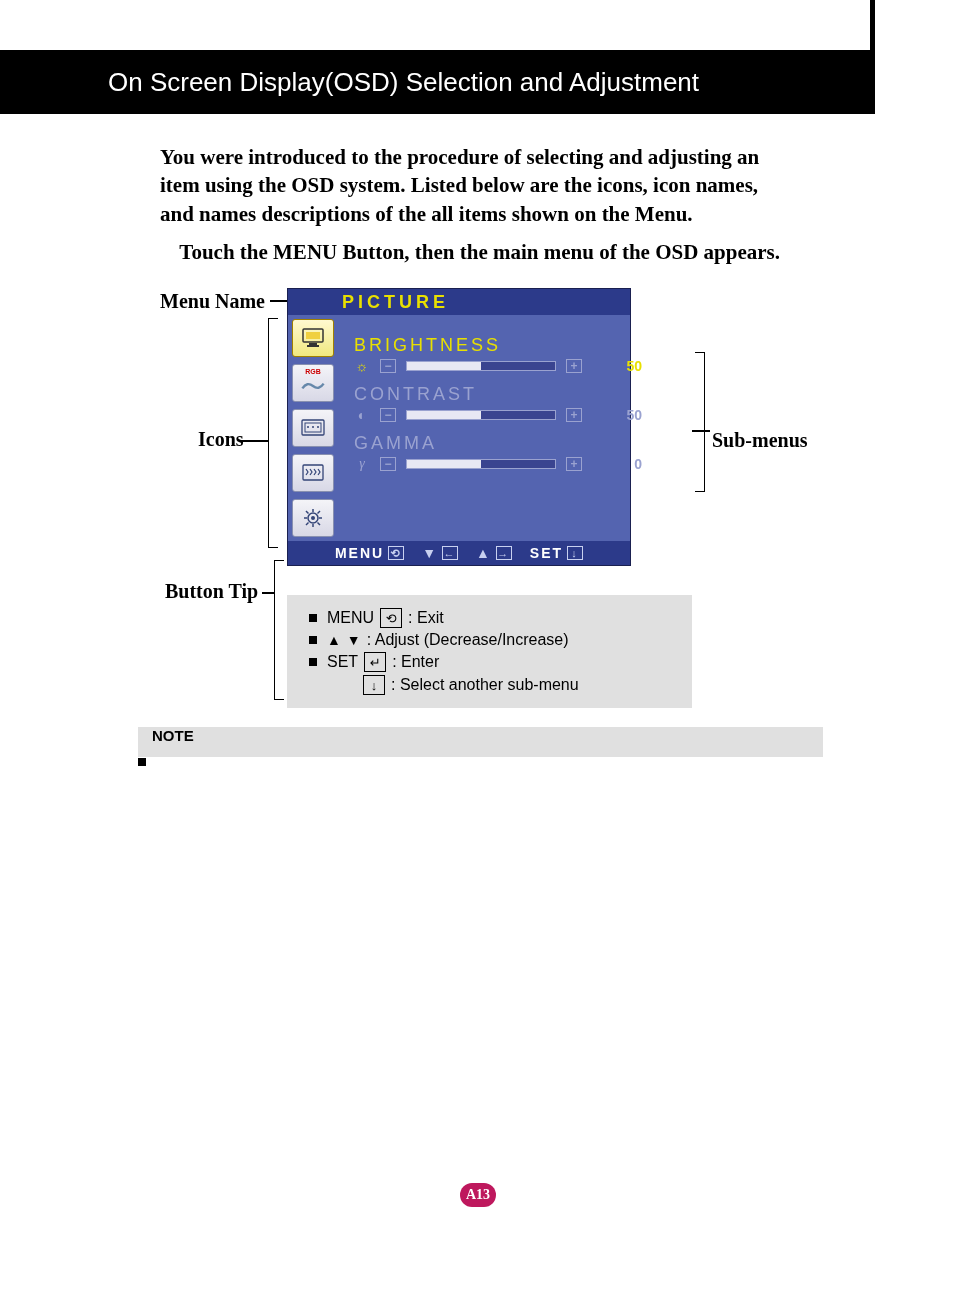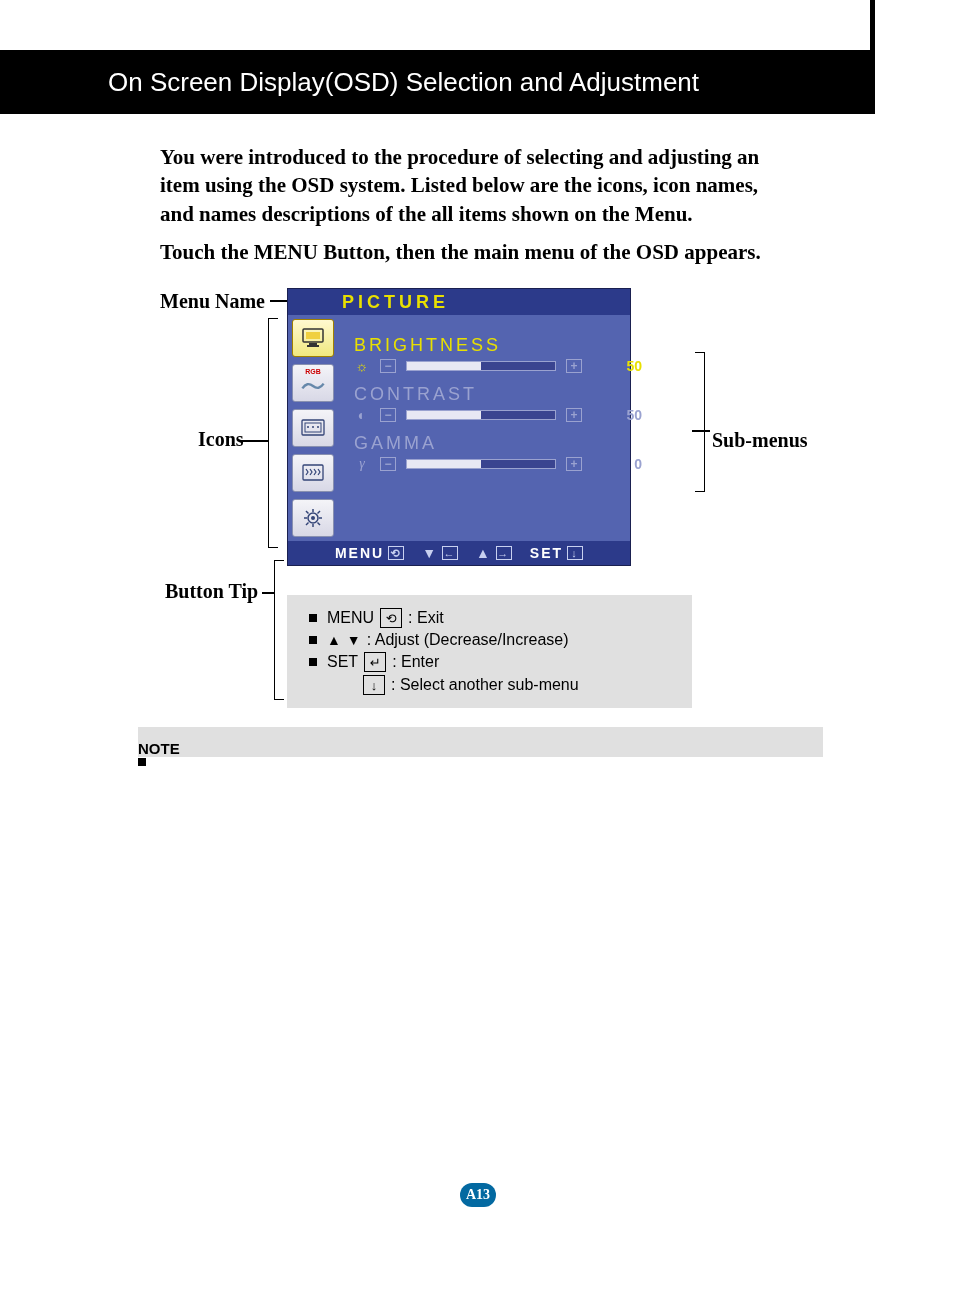--- a/index.html
+++ b/index.html
@@ -49,20 +49,21 @@
     line-height: 1.35;
   }
   .intro2 {
     position: absolute;
     left: 160px;
     top: 240px;
     width: 620px;
     font-family: "Times New Roman", Times, serif;
     font-weight: bold;
     font-size: 21px;
+    text-align: right;
   }
 
   
   .lbl {
     position: absolute;
     font-family: "Times New Roman", Times, serif;
     font-weight: bold;
     font-size: 20px;
   }
   .line { position: absolute; background: #000; }
@@ -223,37 +224,38 @@
   .tri-up, .tri-down { font-size: 14px; }
 
   .note-bar {
     position:absolute;
     left: 138px;
     top: 727px;
     width: 685px;
     background: #e0e0e0;
     height: 30px;
     display:flex;
-    align-items:flex-end;
+    align-items:flex-start;
+    padding-left: 14px;
     font-weight: bold;
     font-size: 15px;
   }
   .note-bullet {
     position:absolute;
     left: 138px;
     top: 758px;
     width: 8px; height: 8px; background:#000;
   }
 
   .page-num {
     position: absolute;
     left: 460px;
     top: 1183px;
     width: 36px; height: 24px;
-    background: #0369a1;
+    background: #be185d;
     border-radius: 12px;
     color: #fff;
     font-family: "Times New Roman", serif;
     font-weight: bold;
     font-size: 14px;
     display:flex; align-items:center; justify-content:center;text-align:center;
   }
 
   
   .bracket {

